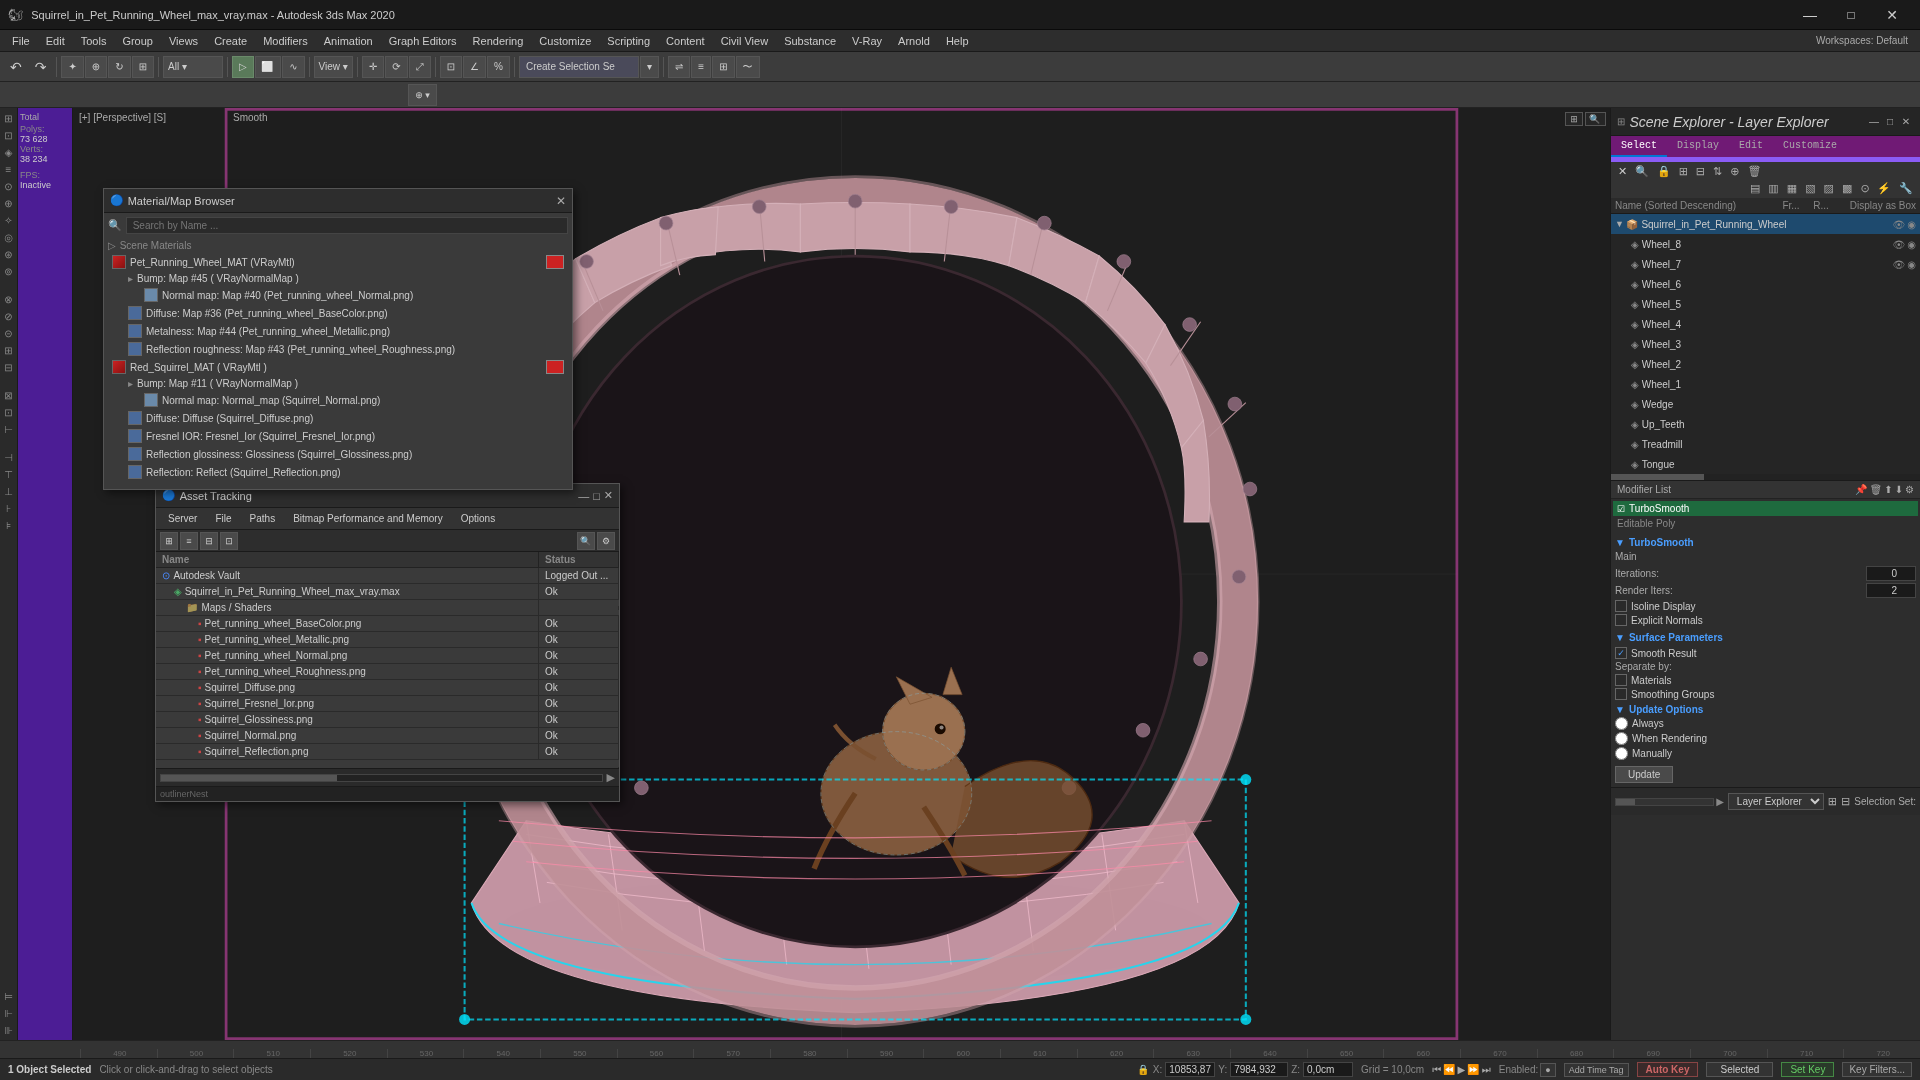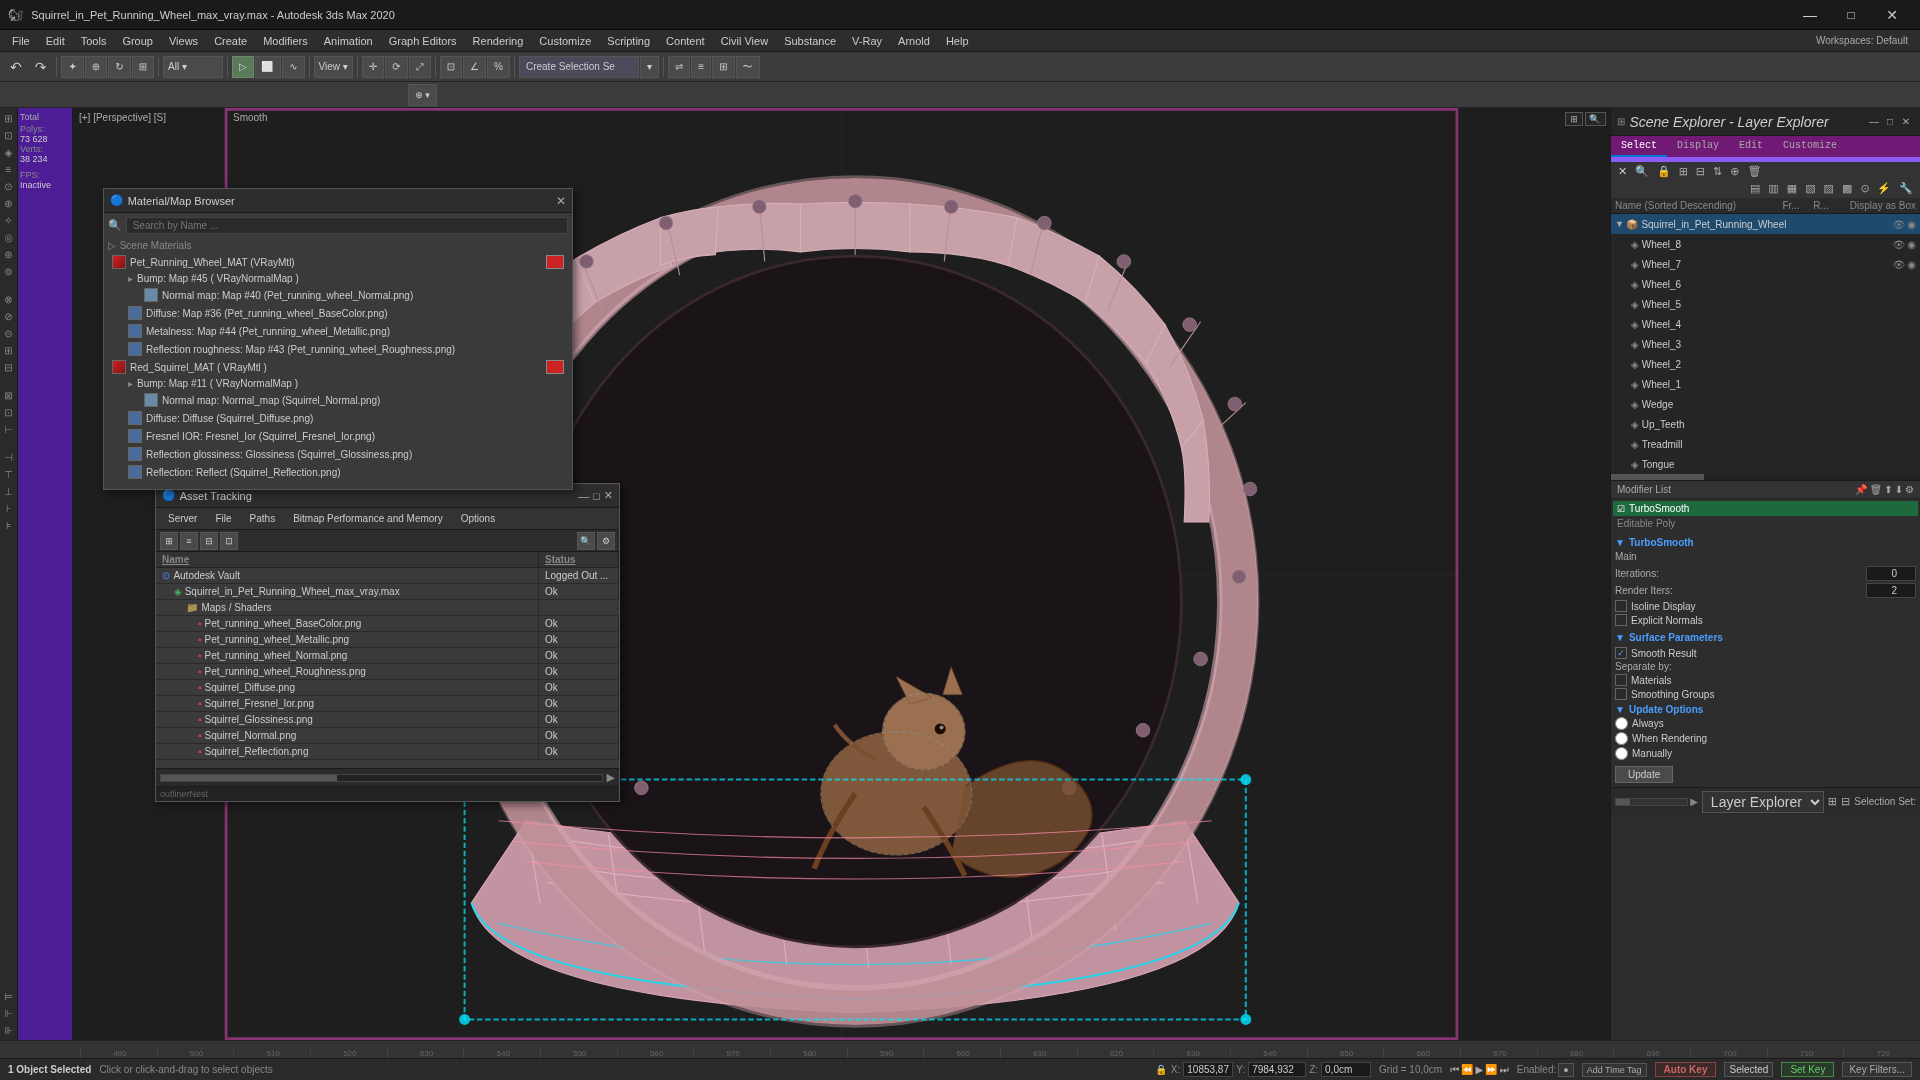--- a/index.html
+++ b/index.html
@@ -73,21 +73,21 @@
 
     
     .asset-tracking { position: absolute; top: 375px; left: 82px; width: 465px; background: #3a3a3a; border: 1px solid #555; z-index: 99; box-shadow: 3px 3px 8px rgba(0,0,0,0.5); }
     .asset-titlebar { background: #2d2d2d; height: 24px; display: flex; align-items: center; padding: 0 6px; border-bottom: 1px solid #1a1a1a; cursor: move; }
     .asset-title { color: #ccc; font-size: 11px; flex: 1; }
     .asset-menubar { background: #333; height: 22px; display: flex; align-items: center; padding: 0 4px; gap: 2px; border-bottom: 1px solid #1a1a1a; }
     .asset-menu-item { padding: 2px 8px; color: #ccc; font-size: 10px; cursor: pointer; }
     .asset-toolbar { background: #2d2d2d; height: 22px; display: flex; align-items: center; padding: 2px 4px; gap: 2px; border-bottom: 1px solid #1a1a1a; }
     .asset-tb-btn { background: #4a4a4a; border: 1px solid #555; color: #ccc; width: 18px; height: 18px; display: flex; align-items: center; justify-content: center; cursor: pointer; font-size: 9px; }
     .asset-header { display: flex; background: #333; border-bottom: 1px solid #222; }
-    .asset-col-header { padding: 2px 6px; font-size: 10px; color: #888; font-weight: bold; border-right: 1px solid #222; text-decoration: underline; }
+    .asset-col-header { padding: 2px 6px; font-size: 10px; color: #888; font-weight: bold; border-right: 1px solid #222; }
     .asset-list { max-height: 200px; overflow-y: auto; }
     .asset-row { display: flex; align-items: center; font-size: 10px; color: #ccc; border-bottom: 1px solid #2a2a2a; }
     .asset-cell { padding: 2px 6px; border-right: 1px solid #2a2a2a; }
     .asset-cell.name { flex: 1; }
     .asset-cell.status { width: 80px; }
 
     
     .ruler { height: 18px; background: #2a2a2a; display: flex; align-items: center; padding: 0 4px; border-top: 1px solid #1a1a1a; overflow: hidden; }
     .ruler-tick { flex: 1; text-align: center; font-size: 8px; color: #666; border-left: 1px solid #444; padding-left: 2px; }
 
@@ -780,21 +780,21 @@
       <button style="background:#4a4a4a;border:1px solid #666;color:#ccc;padding:2px 12px;font-size:10px;cursor:pointer;margin-top:4px;">Update</button>
     </div>
 
     <div class="layer-bottom">
       <div style="flex:1;display:flex;align-items:center;gap:2px;">
         <div style="height:8px;flex:1;background:#333;position:relative;border:1px solid #444;">
           <div style="position:absolute;left:0;width:20%;height:100%;background:#555;"></div>
         </div>
         <div style="color:#888;font-size:10px;cursor:pointer;">▶</div>
       </div>
-      <select class="panel-dropdown" style="font-size:14px;">
+      <select class="panel-dropdown" style="font-size:10px;">
         <option>Layer Explorer</option>
       </select>
       <div style="color:#aaa;cursor:pointer;font-size:11px;">⊞</div>
       <div style="color:#aaa;cursor:pointer;font-size:11px;">⊟</div>
       <span style="color:#aaa;font-size:10px;">Selection Set:</span>
     </div>
   </div>
 </div>
 
 <div class="ruler" style="height:18px; background:#333; display:flex; align-items:center; padding:0; overflow:hidden; border-top:1px solid #222;">
@@ -851,17 +851,17 @@
       <div style="color:#aaa;cursor:pointer;">▶</div>
       <div style="color:#aaa;cursor:pointer;">⏩</div>
       <div style="color:#aaa;cursor:pointer;">⏭</div>
     </div>
     <div style="display:flex;align-items:center;gap:2px;">
       <span style="color:#888;">Enabled:</span>
       <div style="background:#333;border:1px solid #555;padding:1px 4px;font-size:9px;color:#aaa;cursor:pointer;">●</div>
     </div>
     <div style="background:#333;border:1px solid #555;padding:1px 4px;font-size:9px;color:#aaa;cursor:pointer;">Add Time Tag</div>
     <div style="background:#3a2a2a;border:1px solid #884444;padding:1px 8px;font-size:10px;color:#cc6666;cursor:pointer;font-weight:bold;">Auto Key</div>
-    <div style="background:#333;border:1px solid #555;padding:1px 4px;font-size:10px;color:#ccc;">Selected</div>
+    <div style="background:#333;border:1px solid #555;padding:1px 13px;font-size:10px;color:#ccc;">Selected</div>
     <div style="background:#2a3a2a;border:1px solid #448844;padding:1px 8px;font-size:10px;color:#66cc66;cursor:pointer;">Set Key</div>
     <div style="background:#333;border:1px solid #555;padding:1px 6px;font-size:10px;color:#aaa;cursor:pointer;">Key Filters...</div>
   </div>
 </div>
 
 </body></html>

